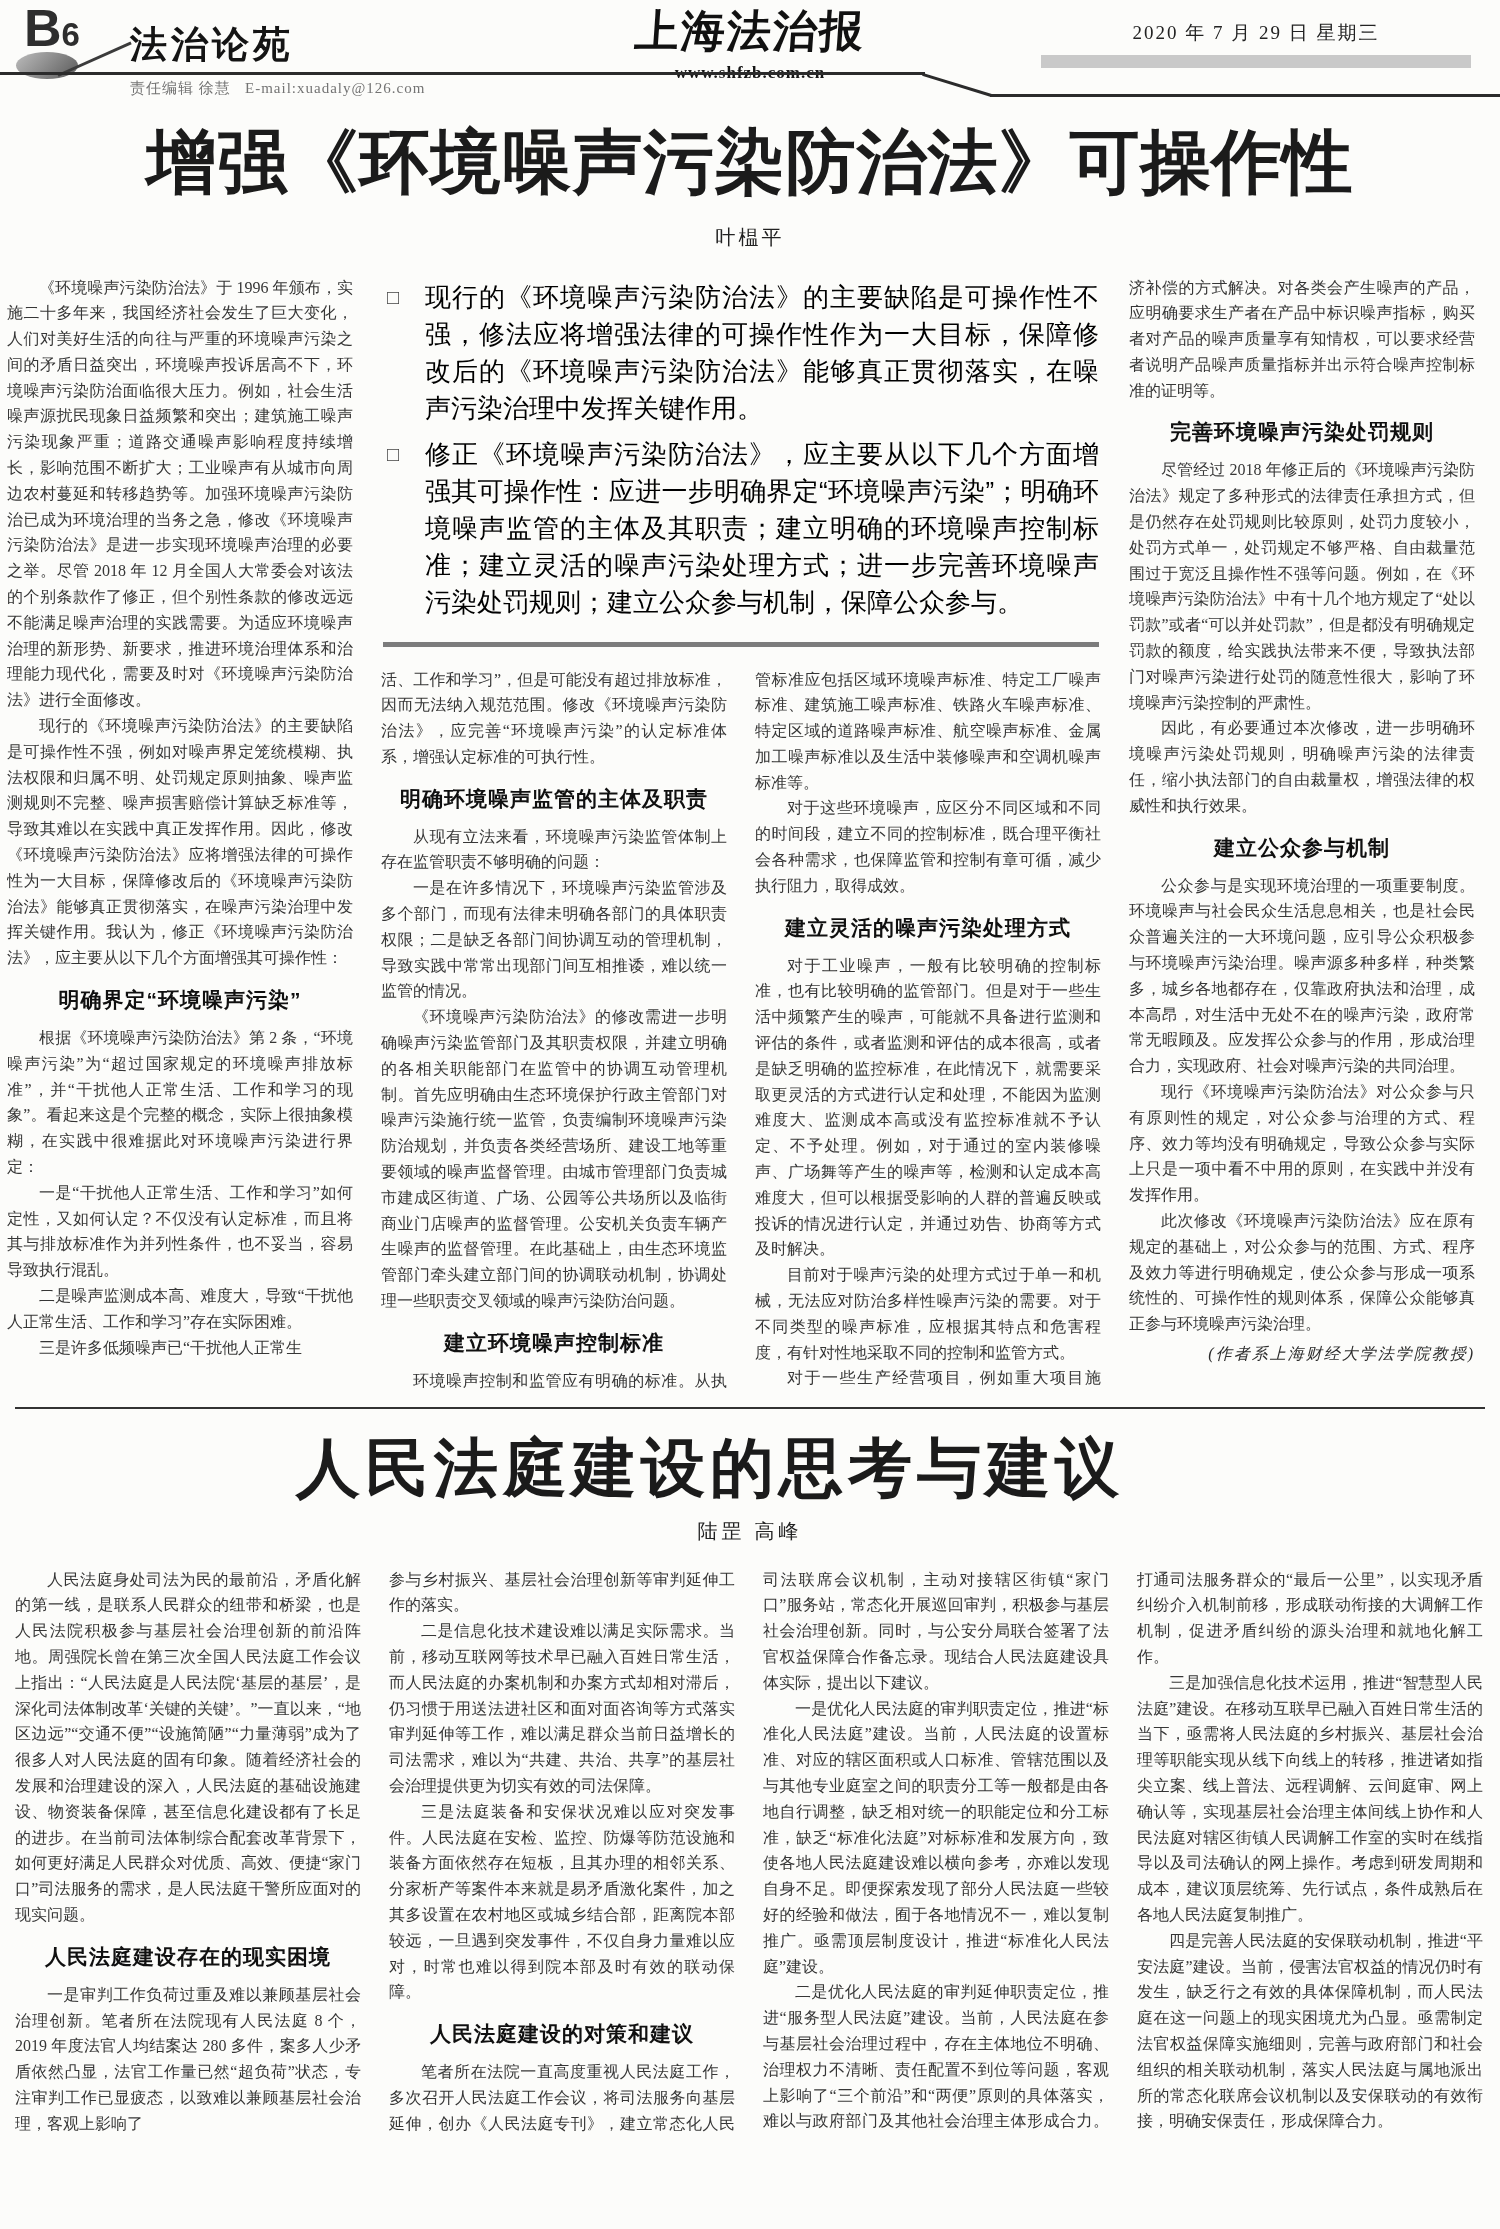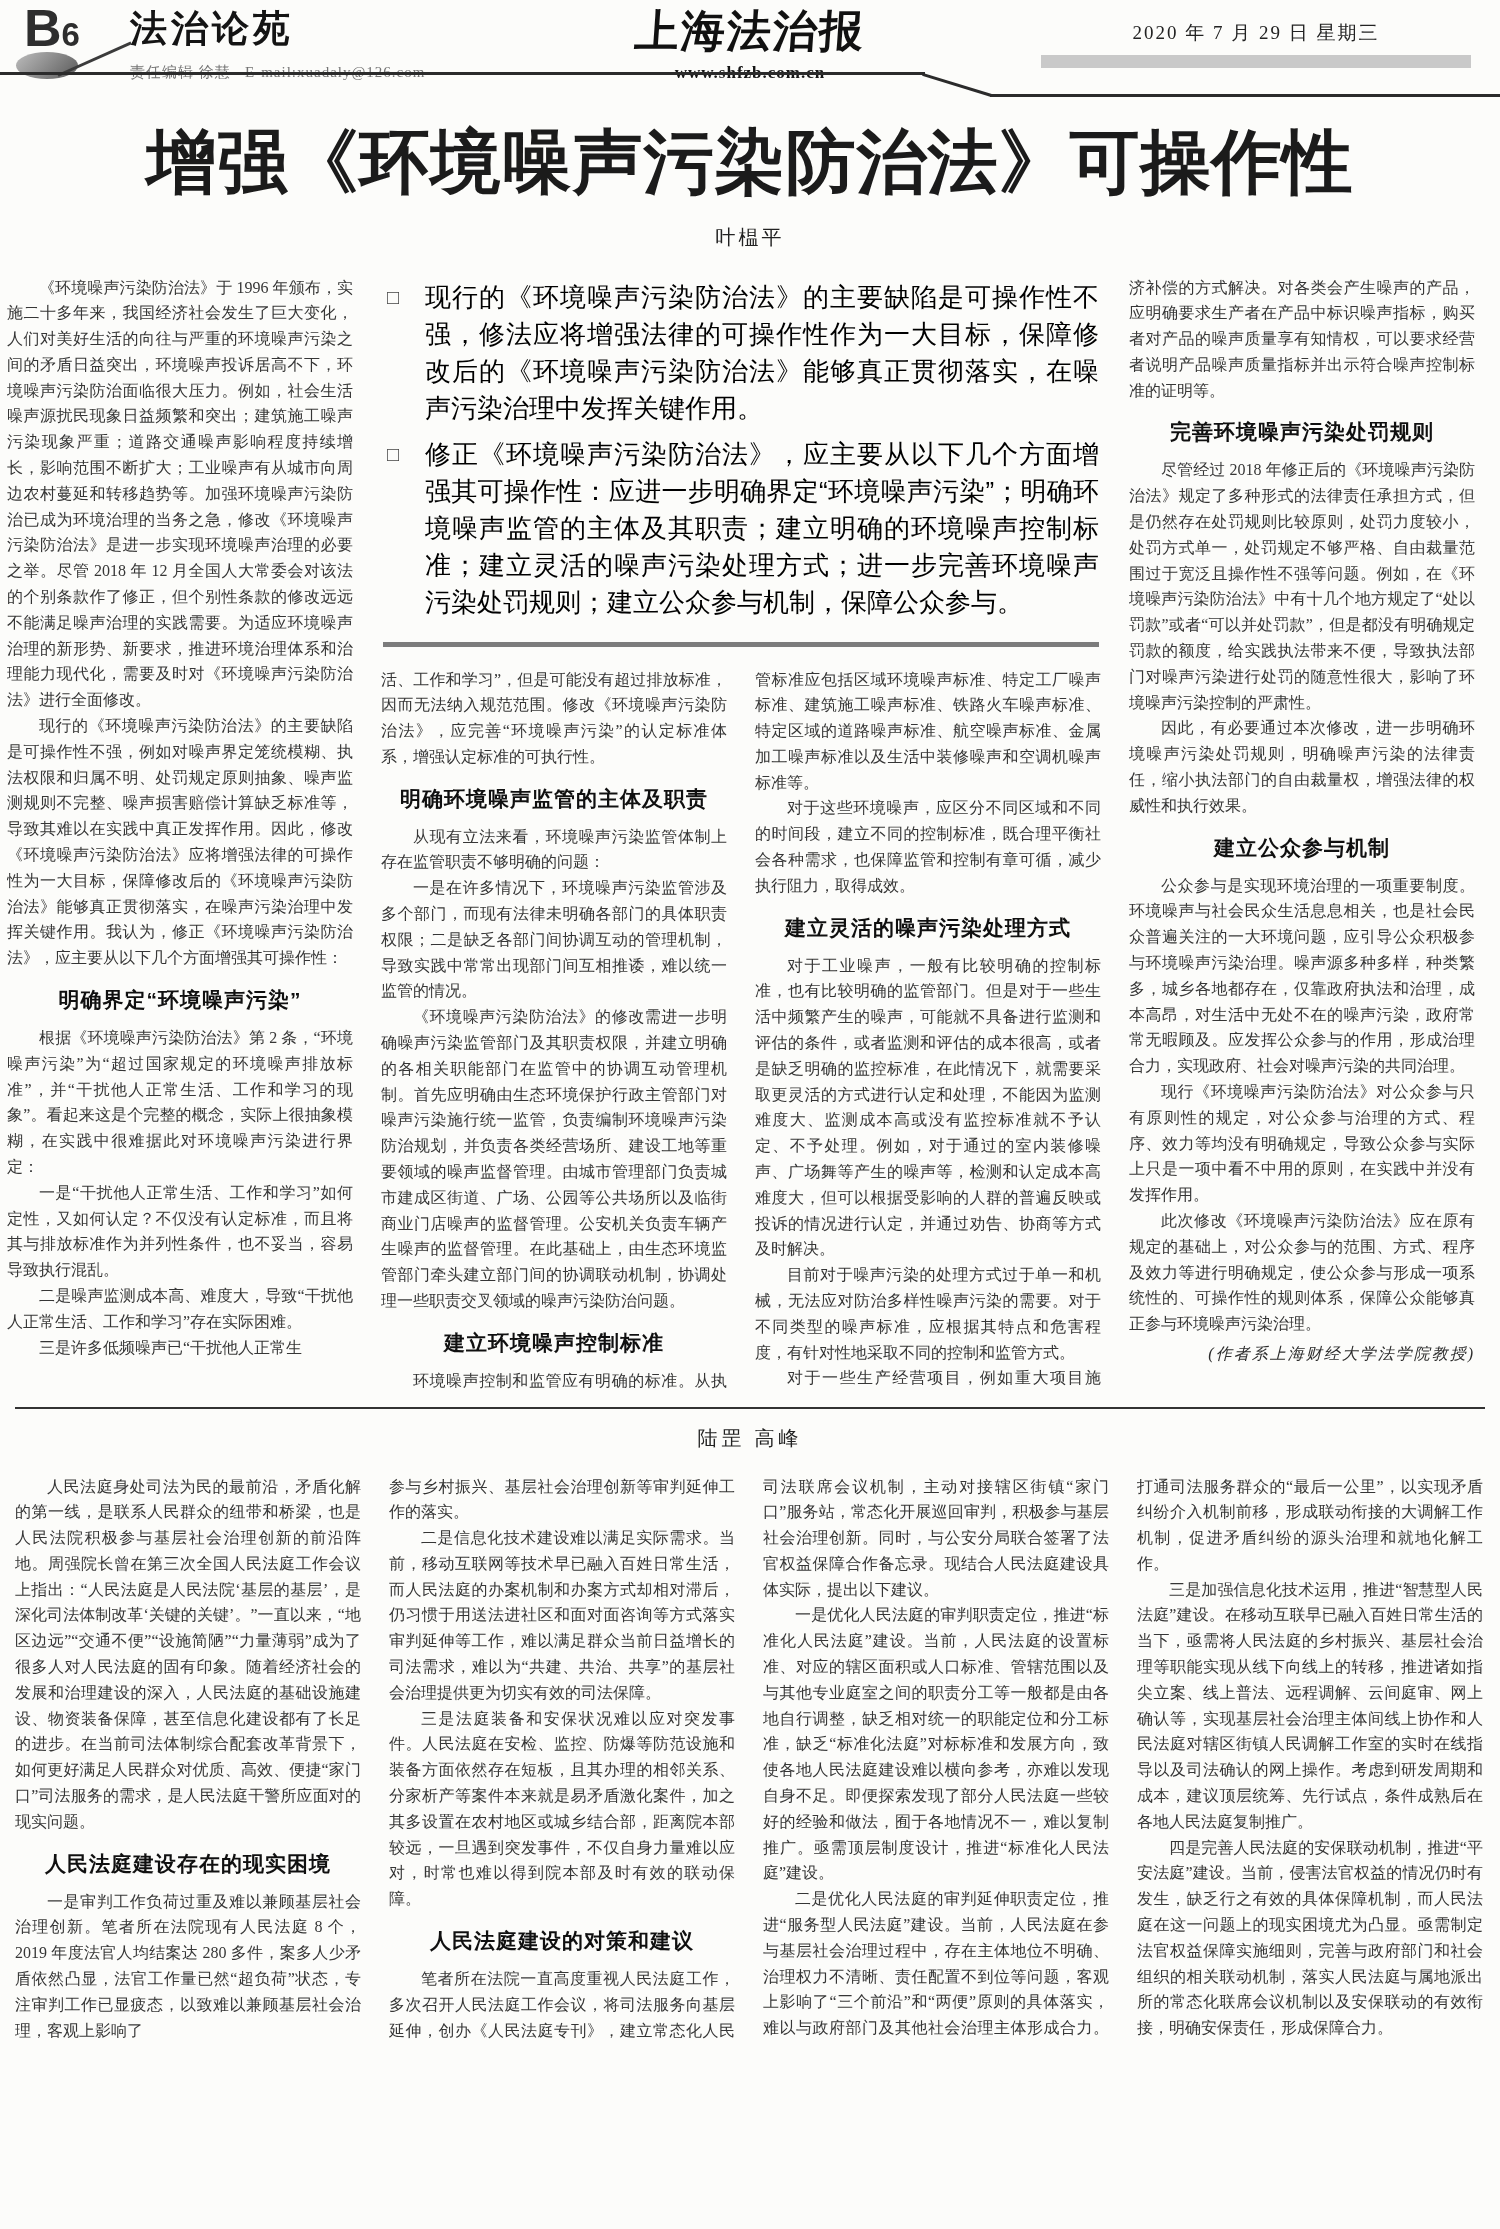--- a/index.html
+++ b/index.html
@@ -17,21 +17,21 @@
   .logo-ellipse{position:absolute;left:2px;top:48px;width:62px;height:27px;border-radius:50%;
                 background:linear-gradient(135deg,#bdbdbd 0%,#6d6d6d 80%);}
   .logo-diag{position:absolute;left:44px;top:70px;width:80px;height:3px;background:#3b3b3b;
              transform:rotate(-24deg);transform-origin:left center;}
   .logo-text{position:absolute;left:10px;top:-6px;font-family:"Liberation Sans",sans-serif;
              font-weight:900;color:#2e2e2e;}
   .logo-b{font-size:52px;}
   .logo-6{font-size:33px;}
   .mh-left-body{margin-left:8px;}
   .section-name{font-family:"Liberation Sans",sans-serif;font-weight:900;font-size:37px;
-                letter-spacing:4px;color:#141414;margin-top:0;}
+                letter-spacing:4px;color:#141414;margin-top:16px;}
   .editor-line{font-size:15px;color:#737373;margin-top:9px;letter-spacing:1px;}
   .mh-center{position:absolute;left:50%;transform:translateX(-50%);top:2px;text-align:center;width:340px;}
   .paper-name{font-family:"DejaVu Serif",serif;font-weight:bold;font-size:44px;color:#111;
               letter-spacing:2px;transform:skewX(-4deg);}
   .website{font-size:17px;font-weight:bold;color:#151515;margin-top:2px;letter-spacing:1px;}
   .mh-right{position:absolute;right:29px;top:20px;width:430px;text-align:center;}
   .date-line{font-size:19px;color:#222;letter-spacing:2px;}
   .gray-bar{margin-top:9px;height:13px;background:#c9c9c9;width:100%;}
 
   
@@ -146,20 +146,21 @@
           <p class="body-p">现行《环境噪声污染防治法》对公众参与只有原则性的规定，对公众参与治理的方式、程序、效力等均没有明确规定，导致公众参与实际上只是一项中看不中用的原则，在实践中并没有发挥作用。</p>
           <p class="body-p">此次修改《环境噪声污染防治法》应在原有规定的基础上，对公众参与的范围、方式、程序及效力等进行明确规定，使公众参与形成一项系统性的、可操作性的规则体系，保障公众能够真正参与环境噪声污染治理。</p>
           <p class="credit">(作者系上海财经大学法学院教授)</p>
         </div>
     </div>
   </section>
 
   <div class="article-divider"></div>
 
   <section class="article2">
+    <h2 class="a2-headline">人民法庭建设的思考与建议</h2>
     <div class="byline2">陆罡  高峰</div>
     <div class="a2-row">
       <div class="ncol">
           <p class="body-p">人民法庭身处司法为民的最前沿，矛盾化解的第一线，是联系人民群众的纽带和桥梁，也是人民法院积极参与基层社会治理创新的前沿阵地。周强院长曾在第三次全国人民法庭工作会议上指出：“人民法庭是人民法院‘基层的基层’，是深化司法体制改革‘关键的关键’。”一直以来，“地区边远”“交通不便”“设施简陋”“力量薄弱”成为了很多人对人民法庭的固有印象。随着经济社会的发展和治理建设的深入，人民法庭的基础设施建设、物资装备保障，甚至信息化建设都有了长足的进步。在当前司法体制综合配套改革背景下，如何更好满足人民群众对优质、高效、便捷“家门口”司法服务的需求，是人民法庭干警所应面对的现实问题。</p>
           <h3 class="sec-h">人民法庭建设存在的现实困境</h3>
           <p class="body-p">一是审判工作负荷过重及难以兼顾基层社会治理创新。笔者所在法院现有人民法庭 8 个，2019 年度法官人均结案达 280 多件，案多人少矛盾依然凸显，法官工作量已然“超负荷”状态，专注审判工作已显疲态，以致难以兼顾基层社会治理，客观上影响了</p>
         </div>
       <div class="ncol">
           <p class="body-p noind">参与乡村振兴、基层社会治理创新等审判延伸工作的落实。</p>
           <p class="body-p">二是信息化技术建设难以满足实际需求。当前，移动互联网等技术早已融入百姓日常生活，而人民法庭的办案机制和办案方式却相对滞后，仍习惯于用送法进社区和面对面咨询等方式落实审判延伸等工作，难以满足群众当前日益增长的司法需求，难以为“共建、共治、共享”的基层社会治理提供更为切实有效的司法保障。</p>

